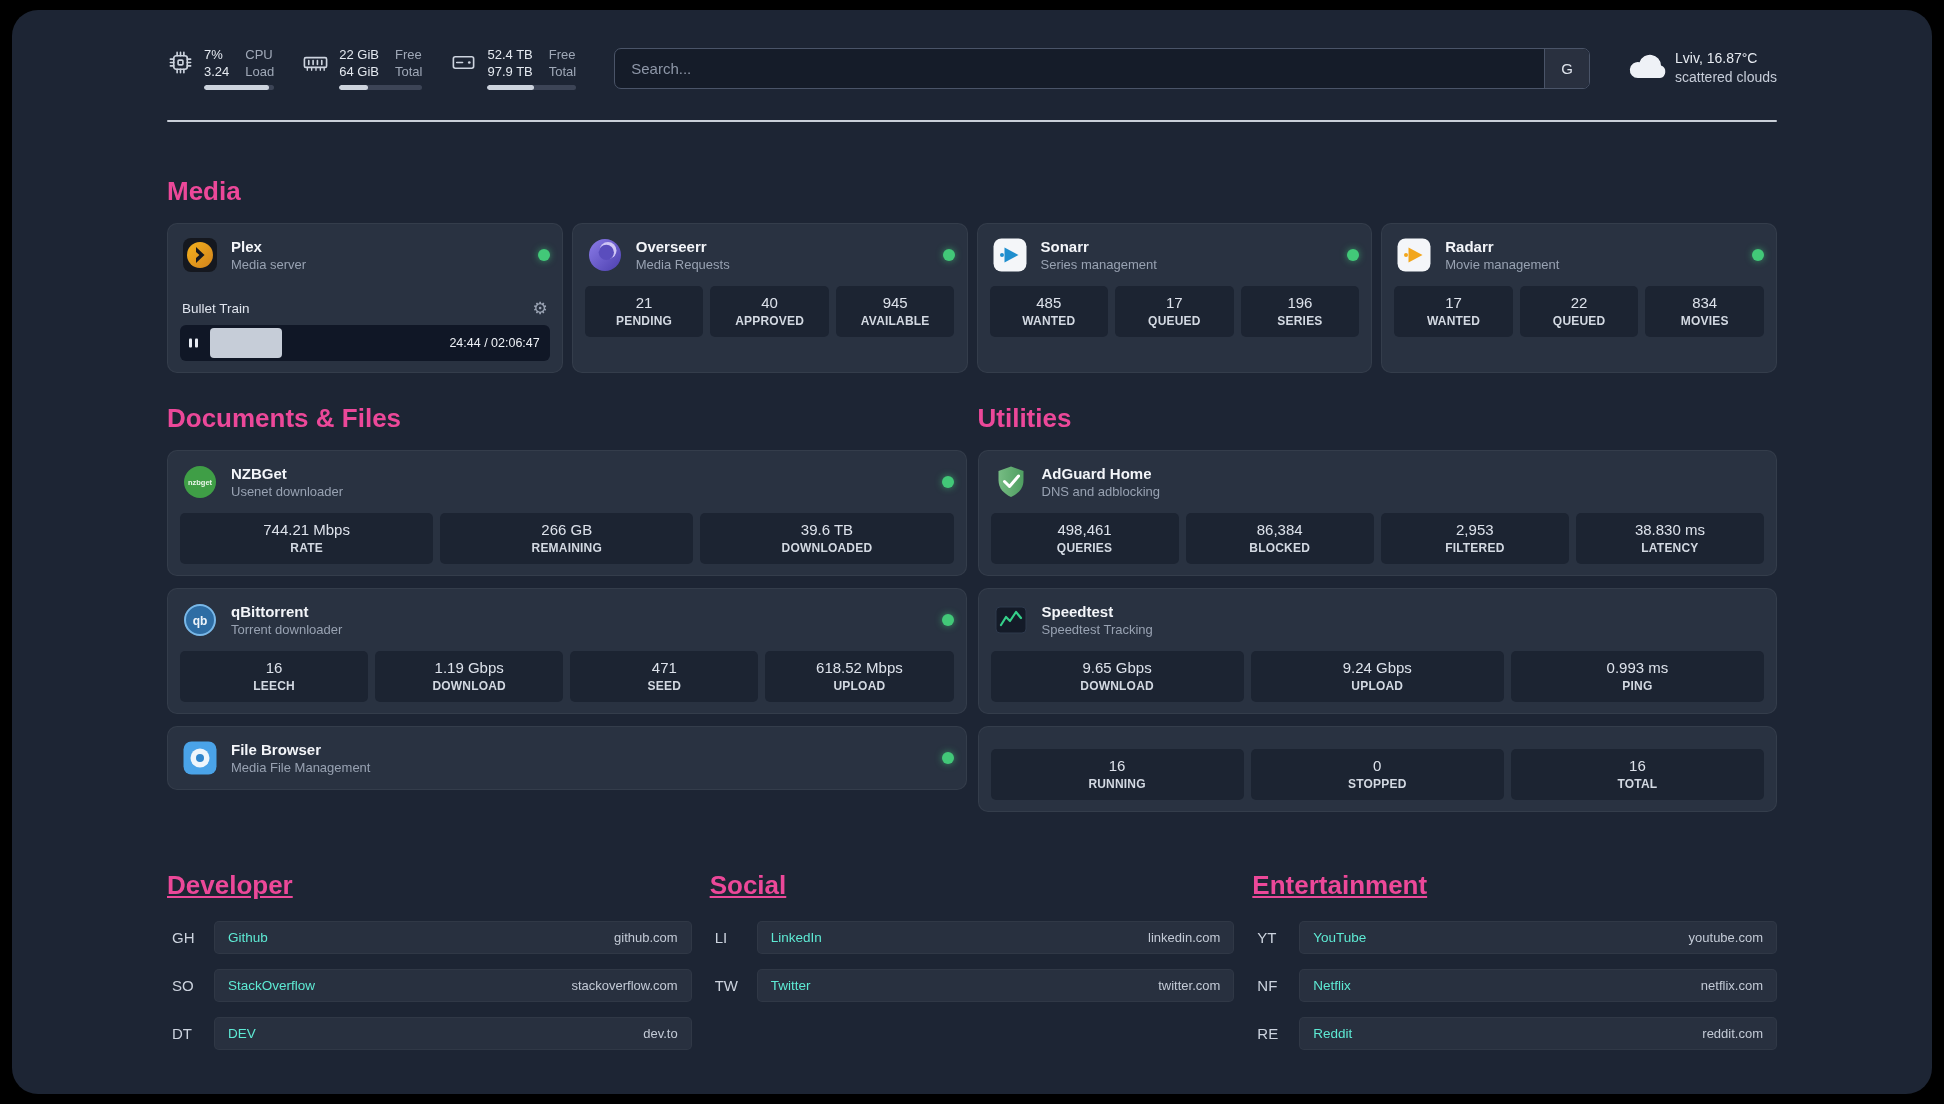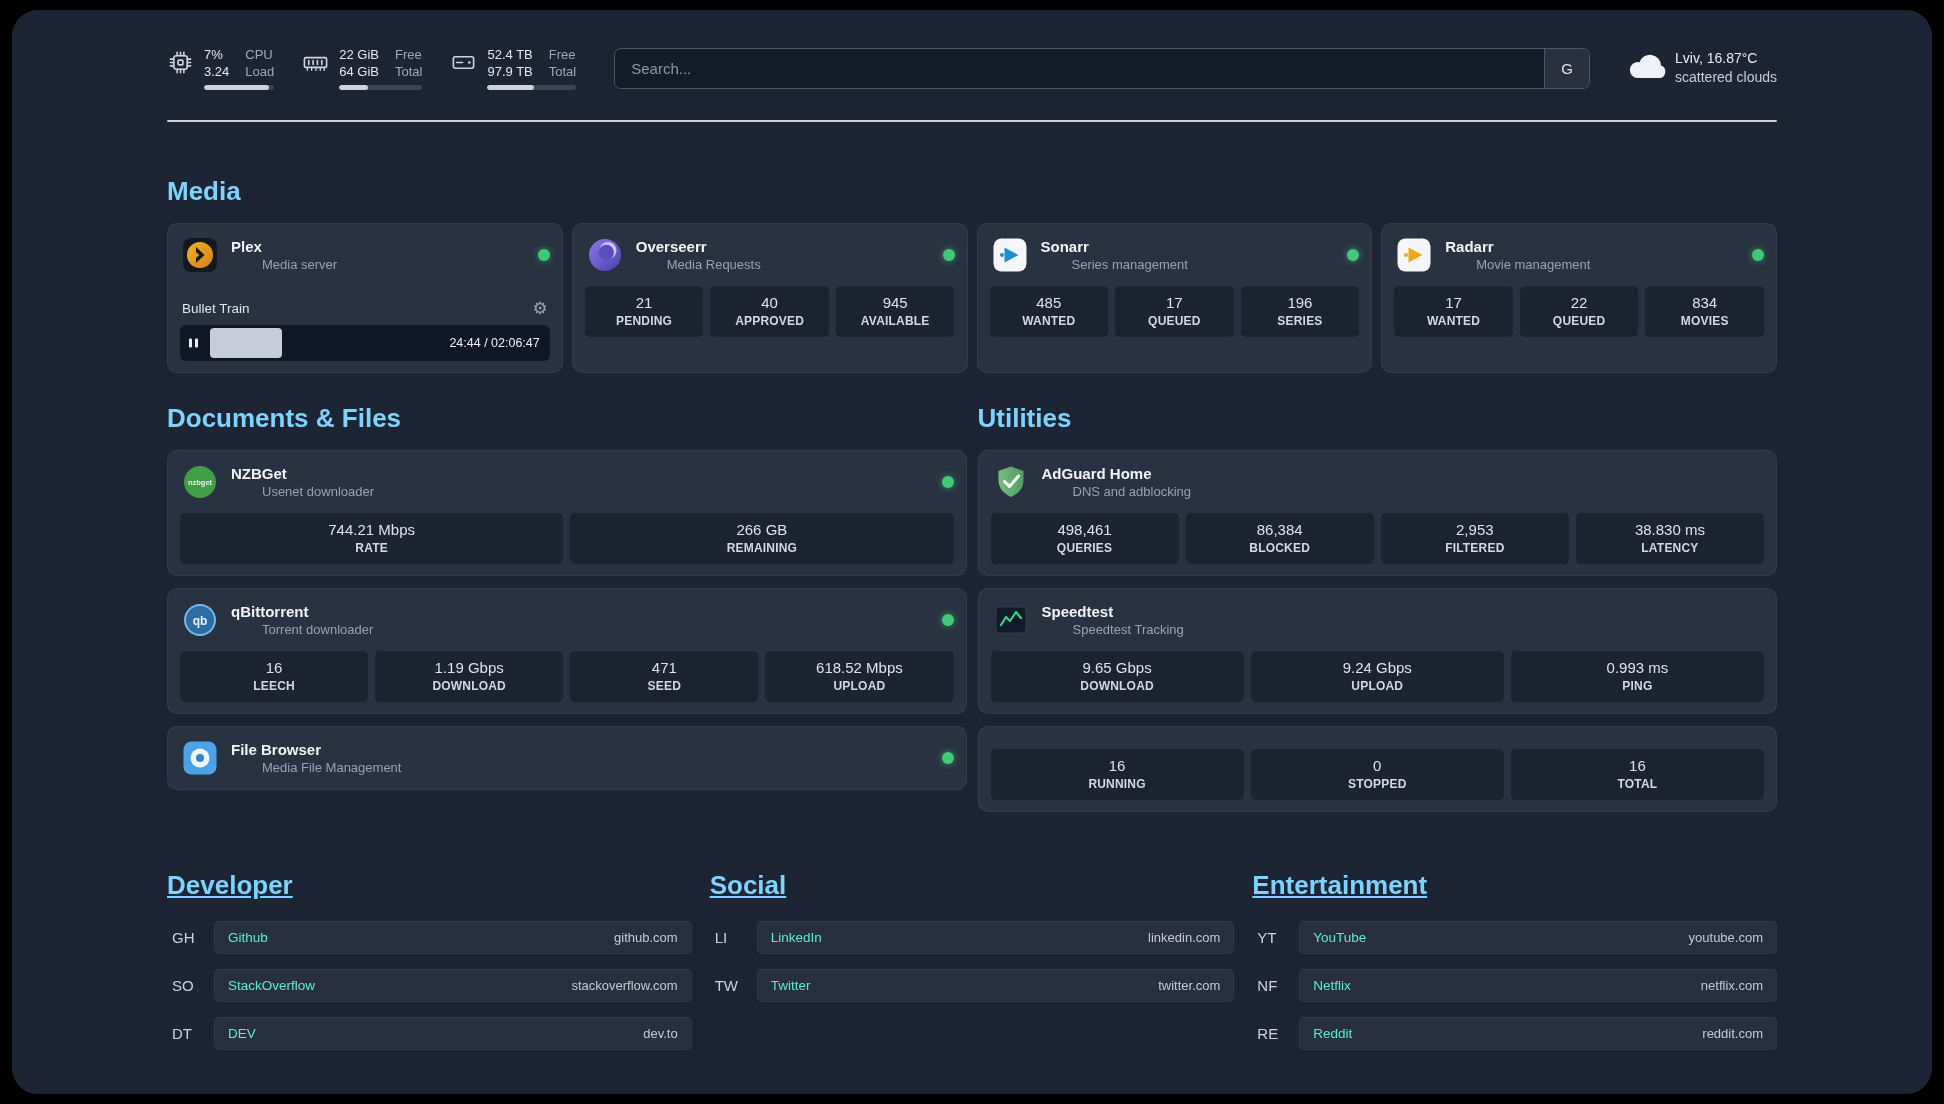--- a/index.html
+++ b/index.html
@@ -23,29 +23,29 @@
   .search-g { position:absolute; right:1px; top:1px; bottom:1px; width:45px; background:#29303f; border-left:1px solid #4a5468; border-radius:0 6px 6px 0; display:flex; align-items:center; justify-content:center; color:#dfe4ec; font-size:15px; cursor:pointer; }
 
   .weather { display:flex; align-items:center; gap:5px; }
   .weather-lines { font-size:14px; line-height:19px; }
   .weather-loc { color:#e8ecf2; }
   .weather-cond { color:#c7cdd9; }
 
   .divider { margin-top:30px; height:2px; background:#d9dee7; opacity:.92; border-radius:1px; }
 
   
-  .section-title { font-size:26px; font-weight:600; color:#7dd3fc; }
+  .section-title { font-size:26px; font-weight:600; color:#ec4899; }
   .media-title { margin-top:54px; }
   .media-grid { display:grid; grid-template-columns:repeat(4,1fr); gap:9px; margin-top:16px; }
 
   .card { background:#293241; border:1px solid rgba(255,255,255,.055); border-radius:10px; padding:11px 12px; cursor:pointer; }
   .svc-header { display:flex; align-items:center; gap:11px; }
   .svc-icon { width:40px; height:40px; display:flex; align-items:center; justify-content:center; flex:0 0 auto; line-height:0; }
   .svc-name { font-size:15px; font-weight:600; color:#f3f5f9; }
-  .svc-desc { font-size:13px; color:#98a2b2; margin-top:2px;margin-left:31px; }
+  .svc-desc { font-size:13px; color:#98a2b2; margin-top:2px; }
   .status-dot { width:12px; height:12px; border-radius:50%; background:#42c878; margin-left:auto; box-shadow:0 0 7px rgba(66,200,120,.65); flex:0 0 auto; }
 
   .stats-row { display:flex; gap:7px; margin-top:11px; }
   .stat-box { flex:1; background:#1c2432; border-radius:5px; padding:8px 4px 9px; text-align:center; }
   .stat-value { font-size:15px; color:#dde2eb; }
   .stat-label { font-size:12px; font-weight:700; color:#d3d9e2; margin-top:3px; letter-spacing:.2px; }
 
   
   .plex-np { display:flex; align-items:center; justify-content:space-between; margin-top:25px; font-size:13.5px; color:#dfe4ed; padding:0 2px; }
   .gear { color:#9aa3b3; font-size:17px; line-height:1; cursor:pointer; }
@@ -329,20 +329,24 @@
           <span class="status-dot"></span>
         </div>
         <div class="stats-row">
           <div class="stat-box">
             <div class="stat-value">744.21 Mbps</div>
             <div class="stat-label">RATE</div>
           </div>
           <div class="stat-box">
             <div class="stat-value">266 GB</div>
             <div class="stat-label">REMAINING</div>
+          </div>
+          <div class="stat-box">
+            <div class="stat-value">39.6 TB</div>
+            <div class="stat-label">DOWNLOADED</div>
           </div>
         </div>
       </div>
 
       <div class="card">
         <div class="svc-header">
           <span class="svc-icon">
             <svg width="36" height="36" viewBox="0 0 36 36">
               <circle cx="18" cy="18" r="15" fill="#2e6da4"></circle>
               <circle cx="18" cy="18" r="15" fill="none" stroke="#79b8e8" stroke-width="2"></circle>

